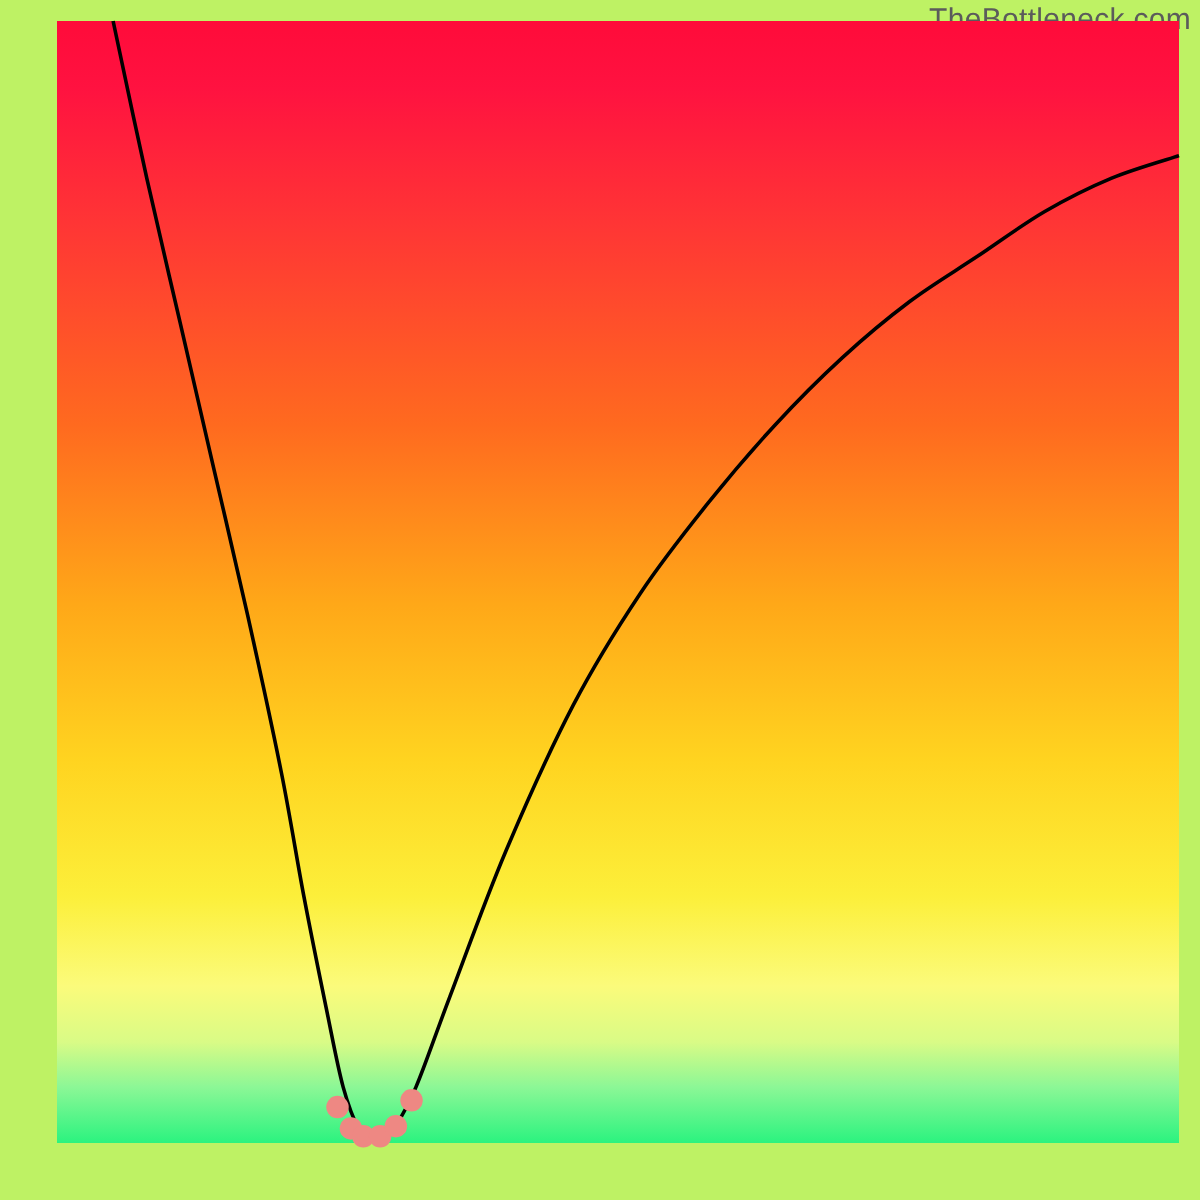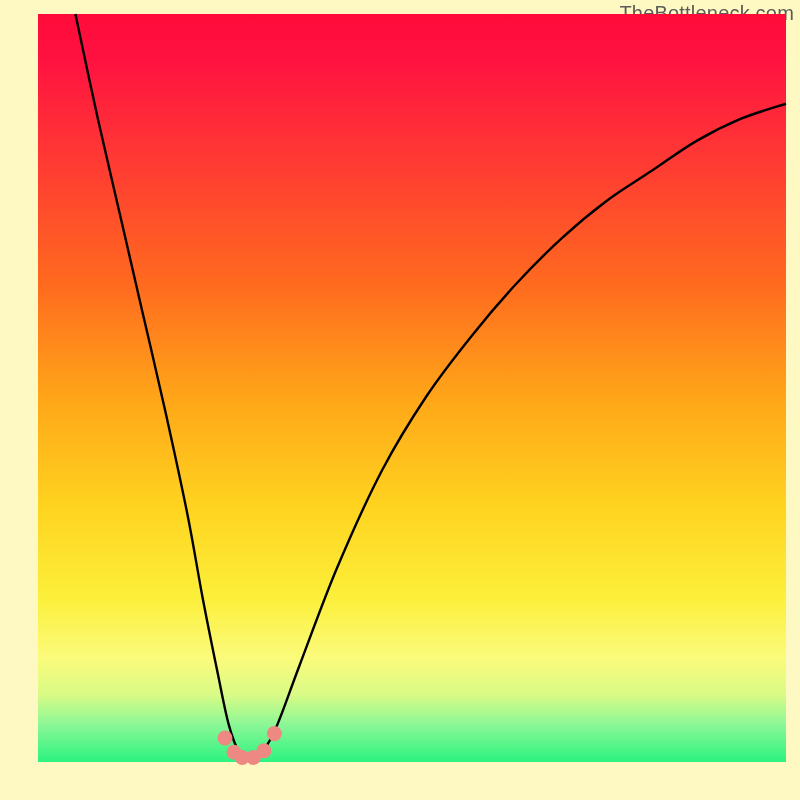--- a/index.html
+++ b/index.html
@@ -8,21 +8,21 @@
     width: 800px;
     height: 800px;
     overflow: hidden;
     background: #000;
     font-family: Arial, Helvetica, sans-serif;
   }
   .frame {
     position: relative;
     width: 800px;
     height: 800px;
-    background: #fef9c3;
+    background: #bef264;
   }
   .plot {
     position: absolute;
     left: 38px;
     top: 14px;
     width: 748px;
     height: 748px;
     
     background: linear-gradient(
       to bottom,

